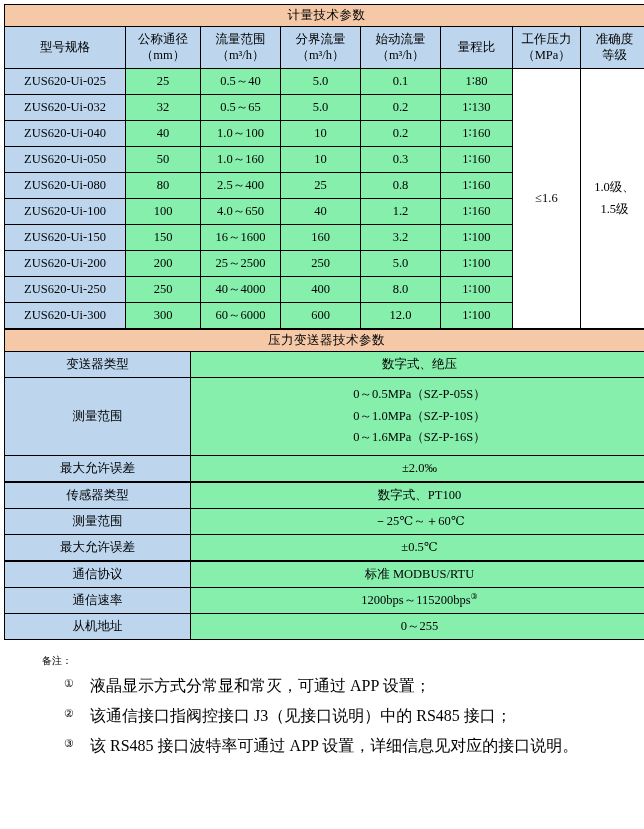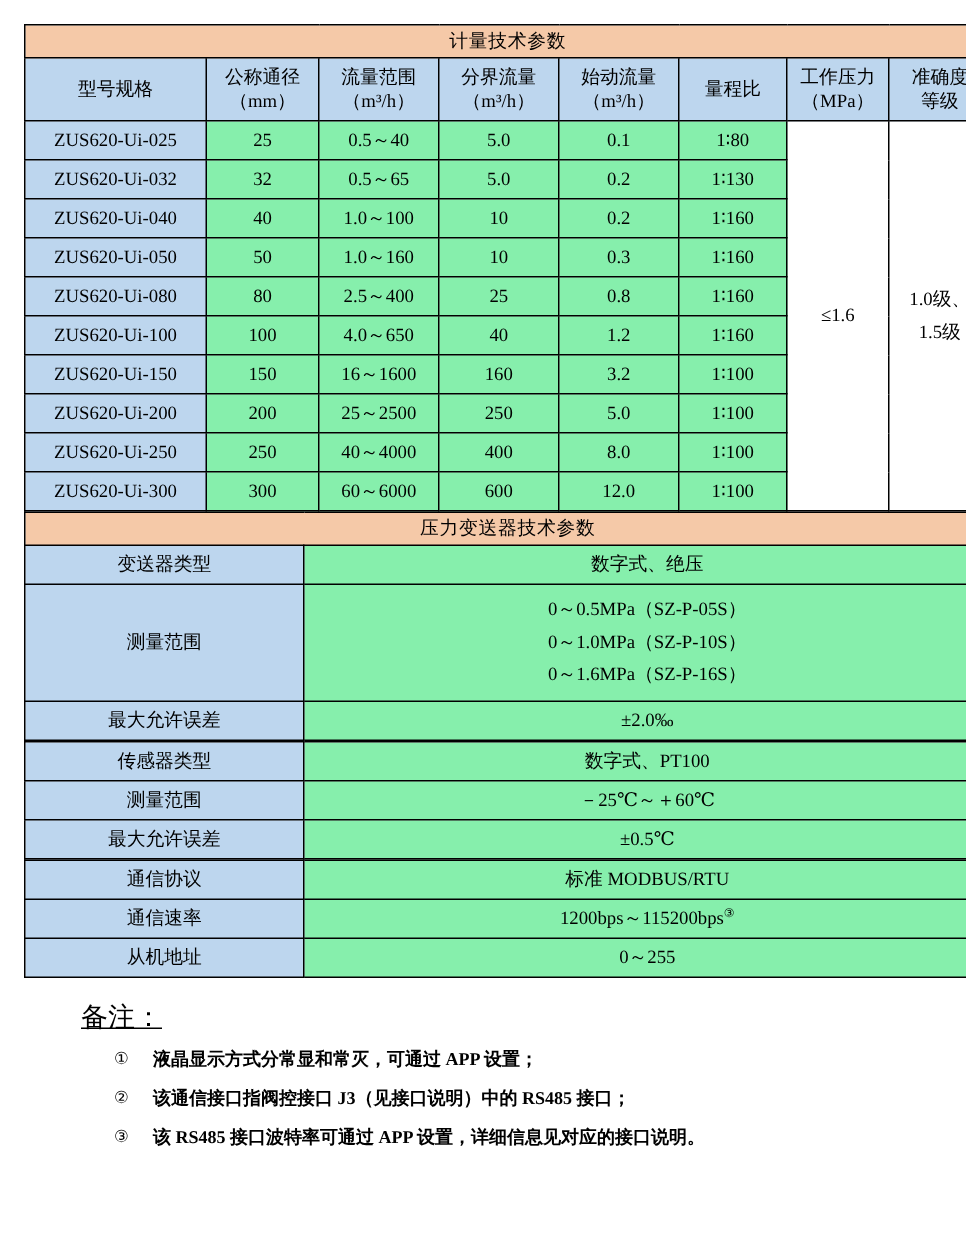--- a/index.html
+++ b/index.html
@@ -11,21 +11,21 @@
   body {
     width: 644px;
     height: 829px;
     font-family: "Liberation Serif", "DejaVu Serif", serif;
     color: #000;
     position: relative;
   }
   .page {
     width: 644px;
     height: 691px;
-    padding: 16px;
+    padding: 4px;
     position: relative;
   }
   table.spec {
     border-collapse: collapse;
     width: 644px;
     table-layout: fixed;
   }
   table.spec td, table.spec th {
     border: 1px solid #000;
     font-size: 12.5px;
@@ -67,36 +67,35 @@
   .sup {
     font-size: 8px;
     vertical-align: super;
   }
   .notes {
     margin-top: 14px;
     padding-left: 38px;
     font-size: 12.5px;
   }
   .notes-title {
-    font-size: 18px;
+    font-size: 10px;
     margin-bottom: 8px;
-    text-decoration: underline;
   }
   .note-row {
     display: flex;
     margin-bottom: 9px;
     padding-left: 22px;
   }
   .note-num {
     width: 26px;
     flex: 0 0 26px;
     font-size: 11px;
     padding-top: 1px;
   }
-  .note-txt { flex: 1; font-size: 12px; font-weight: bold; }
+  .note-txt { flex: 1; font-size: 16px; }
   .row-h { height: 26px; }
 </style>
 </head>
 <body>
 
 <div class="page">
 
   <table class="spec">
     <colgroup>
       <col style="width:121px">

